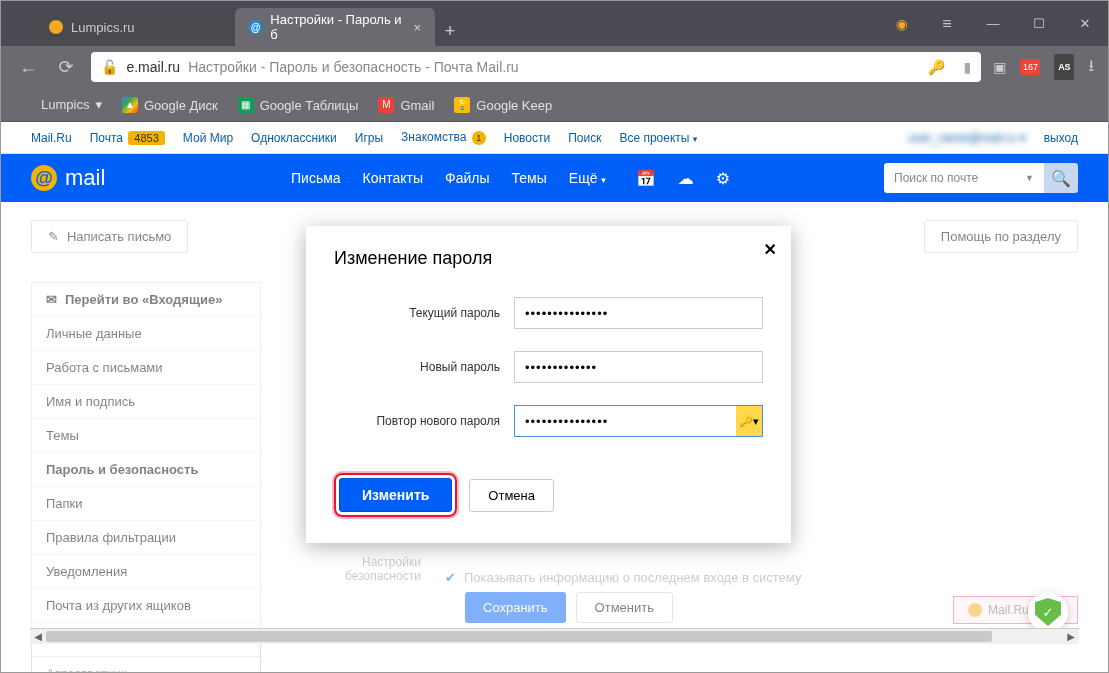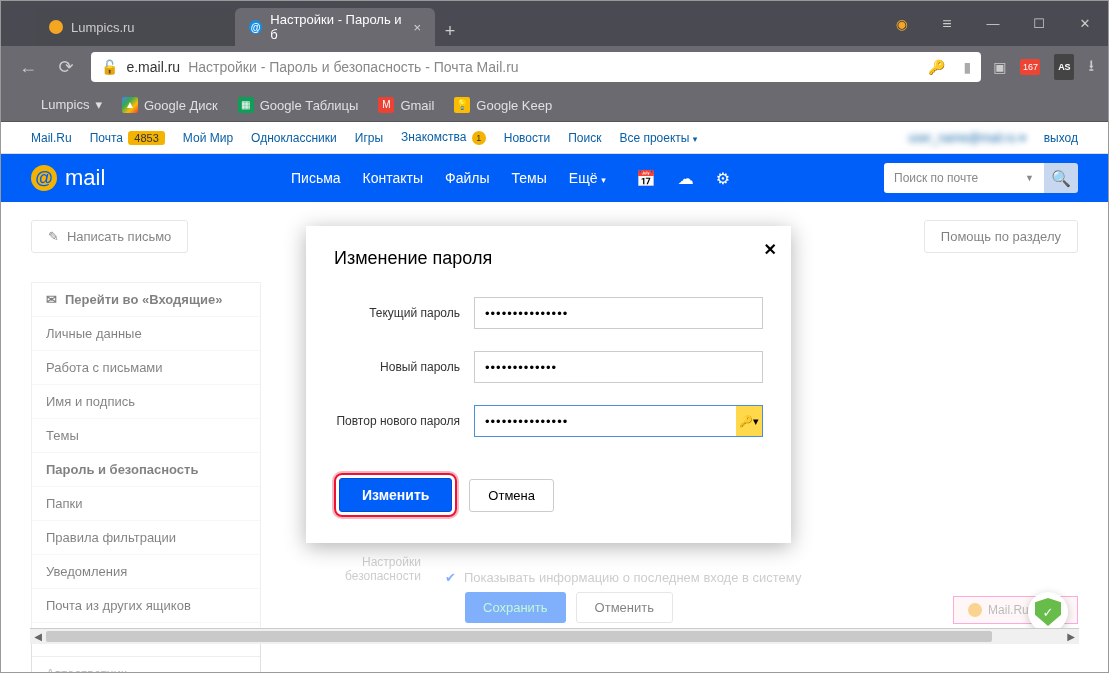--- a/index.html
+++ b/index.html
@@ -51,31 +51,31 @@
 
 .sidebar { width: 230px; font-size: 13px; margin-top: 14px; border: 1px solid #e0e0e0; }
 .sidebar-item { padding: 9px 14px; border-bottom: 1px solid #eee; cursor: pointer; display: flex; align-items: center; gap: 8px; }
 .sidebar-item.bold { font-weight: bold; }
 
 .main-area { flex: 1; padding-top: 56px; position: relative; }
 .partial-link { color: #0b5fa5; position: absolute; left: 472px; top: 150px; font-size: 13px; }
 .settings-label { position: absolute; left: 60px; top: 335px; color: #999; font-size: 12px; text-align: right; }
 .settings-row { position: absolute; left: 160px; top: 350px; color: #999; font-size: 13px; display:flex; align-items:center; gap:8px; }
 .save-row { position: absolute; left: 180px; top: 372px; display: flex; gap: 10px; }
-.save-btn { background: #005ff9; color: #86efac; border: none; padding: 8px 18px; font-size: 13px; border-radius: 3px; cursor: pointer; }
+.save-btn { background: #005ff9; color: #fef9c3; border: none; padding: 8px 18px; font-size: 13px; border-radius: 3px; cursor: pointer; }
 .cancel-btn2 { background: #fff; border: 1px solid #ccc; padding: 0 18px; font-size: 13px; border-radius: 3px; cursor: pointer; }
 .agent-pill { position: absolute; right: 0; top: 376px; background: #fee; border: 1px solid #f5b; padding: 6px 14px; font-size: 12px; display:flex; align-items:center; gap:6px; color:#777; }
 
 
 .overlay { position: absolute; left: 29px; top: 209px; right: 29px; bottom: 30px; background: rgba(255,255,255,0.5); }
 .modal { position: absolute; left: 305px; top: 225px; width: 485px; background: #fff; box-shadow: 0 4px 20px rgba(0,0,0,0.3); padding: 22px 28px 26px; }
 .modal-title { font-size: 18px; font-weight: normal; margin-bottom: 28px; }
 .modal-close { position: absolute; right: 14px; top: 14px; cursor: pointer; font-size: 16px; font-weight: bold; }
 .form-row { display: flex; align-items: center; margin-bottom: 22px; }
-.form-label { width: 140px; text-align: right; font-size: 12px; color: #333; padding-right: 14px; }
+.form-label { width: 140px; text-align: right; font-size: 12px; color: #333; padding-right: 14px; margin-left: 40px; }
 .form-input { flex: 1; height: 32px; border: 1px solid #ccc; padding: 0 10px; font-size: 13px; letter-spacing: 1px; background:#fff; }
 .form-input.focus { border: 1px solid #4a8ee0; outline: none; padding-right: 32px; position: relative; }
 .input-wrap { flex:1; position: relative; }
 .key-icon { position: absolute; right: 1px; top: 1px; bottom: 1px; width: 26px; background: #ffd84b; display:flex; align-items:center; justify-content:center; font-size: 11px; }
 .modal-buttons { display: flex; gap: 12px; margin-top: 36px; margin-left: 0; align-items:center; }
 .btn-primary-wrap { border: 2px solid #e13; border-radius: 8px; padding: 3px; box-shadow: 0 0 0 2px rgba(225,20,50,0.3); }
 .btn-primary { background: #005ff9; color: #fff; border: 1px solid #004bd0; padding: 8px 22px; font-size: 14px; font-weight: bold; border-radius: 3px; cursor: pointer; }
 .btn-cancel { background: #fff; border: 1px solid #ccc; padding: 8px 18px; font-size: 13px; border-radius: 3px; cursor: pointer; }
 
 .adguard { position: absolute; right: 40px; bottom: 40px; width: 40px; height: 40px; background: #fff; border-radius: 50%; box-shadow: 0 2px 8px rgba(0,0,0,0.2); display:flex; align-items:center; justify-content:center; }

